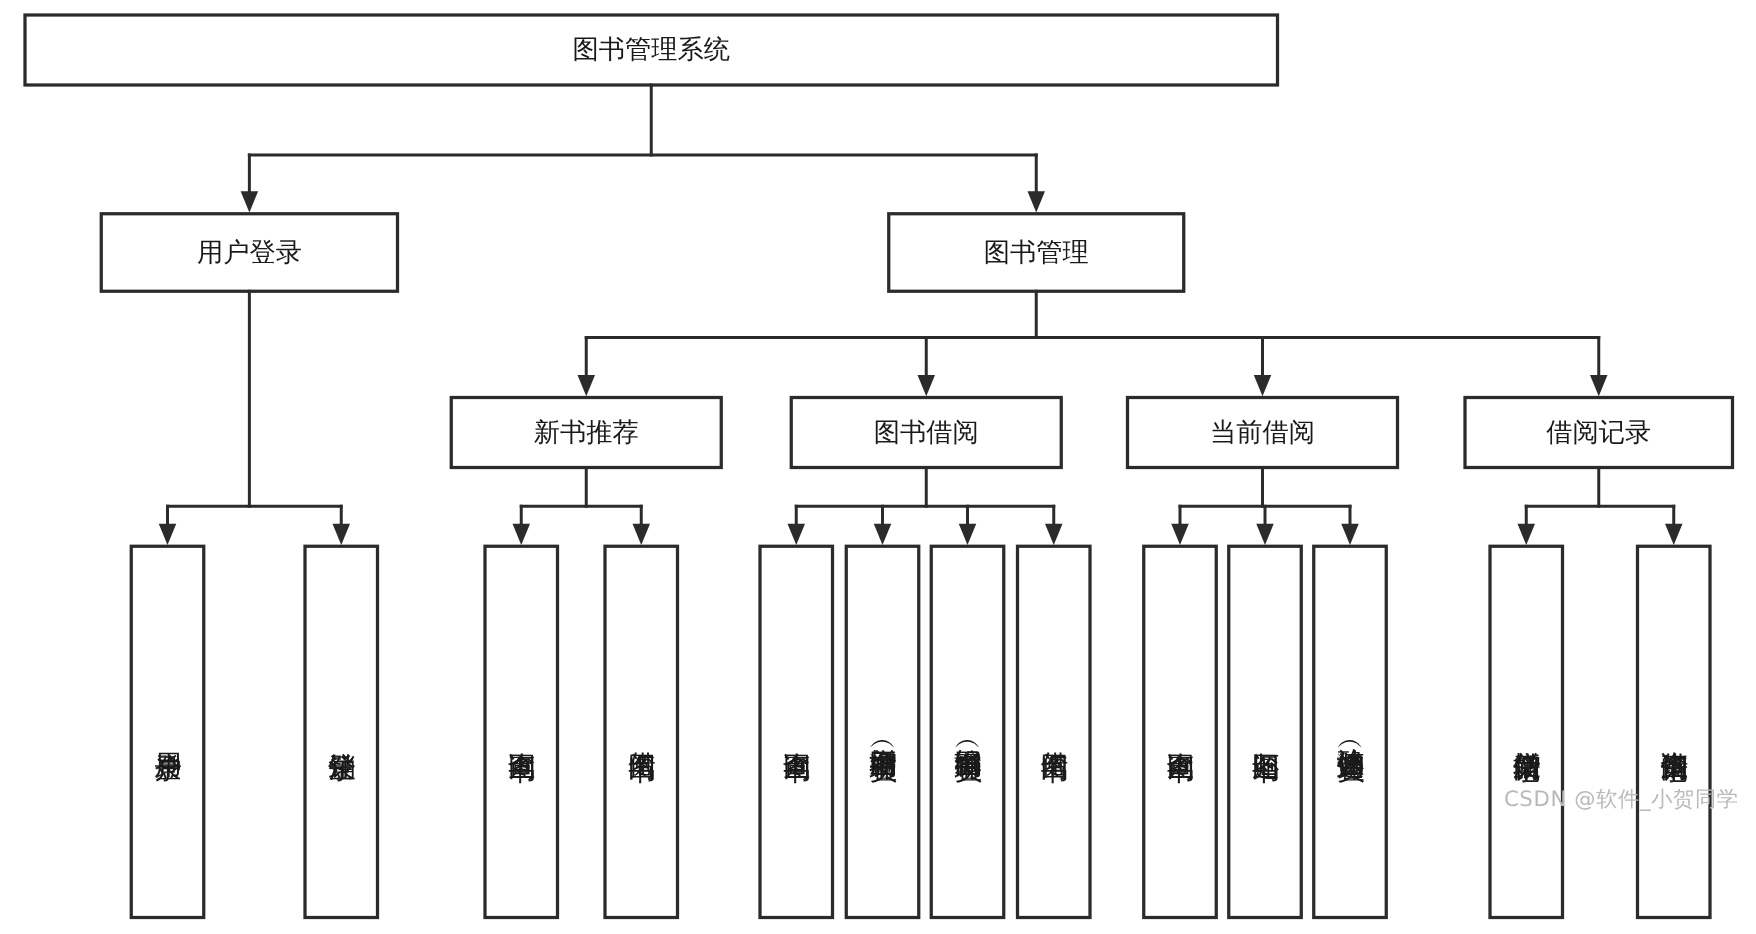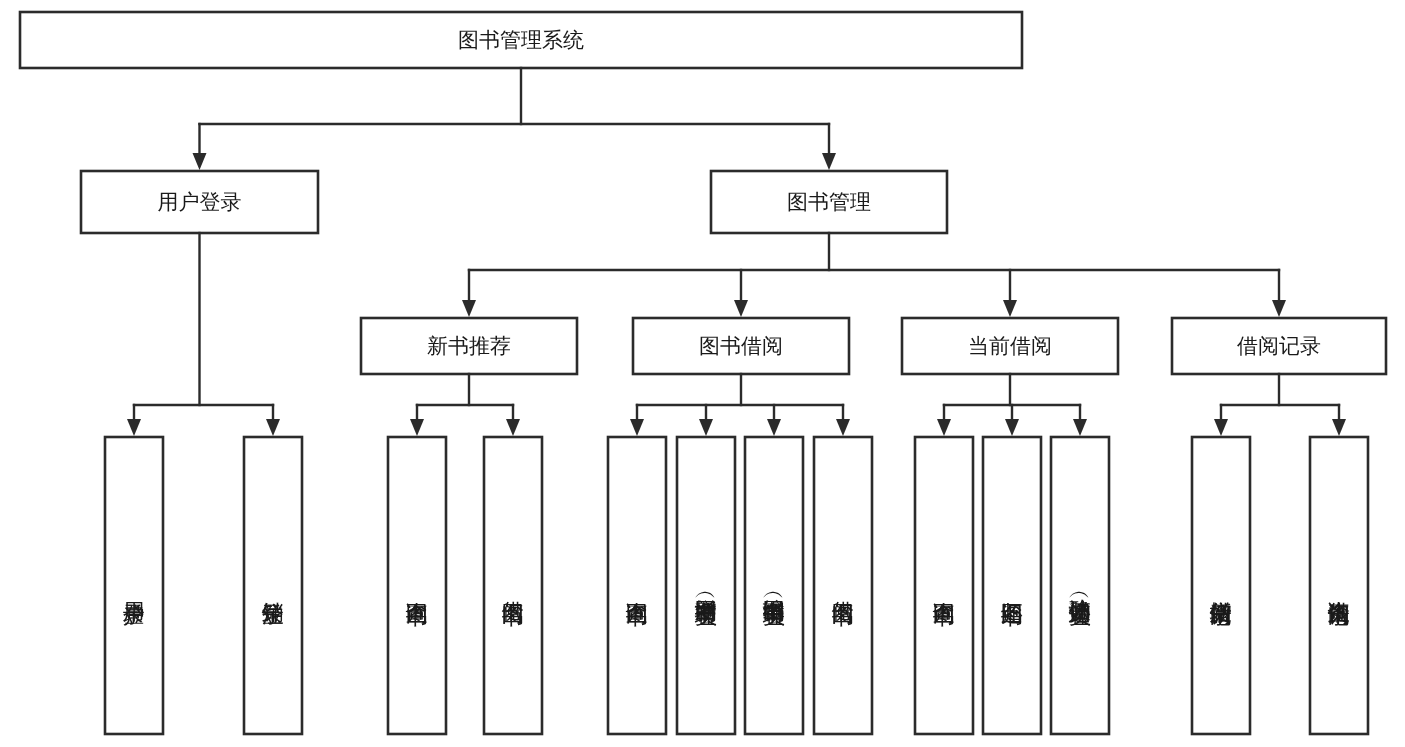--- a/index.html
+++ b/index.html
@@ -208,13 +208,14 @@
       <div class="vlabel" style="left: 608px; top: 437px; width: 58px; height: 297px;">查询图书</div>
       <div class="vlabel" style="left: 677px; top: 437px; width: 58px; height: 297px;">新增图书（管理员）</div>
       <div class="vlabel" style="left: 745px; top: 437px; width: 58px; height: 297px;">编辑图书（管理员）</div>
       <div class="vlabel" style="left: 814px; top: 437px; width: 58px; height: 297px;">借阅图书</div>
       <div class="vlabel" style="left: 915px; top: 437px; width: 58px; height: 297px;">查询图书</div>
       <div class="vlabel" style="left: 983px; top: 437px; width: 58px; height: 297px;">归还图书</div>
       <div class="vlabel" style="left: 1051px; top: 437px; width: 58px; height: 297px;">确认归还（管理员）</div>
       <div class="vlabel" style="left: 1192px; top: 437px; width: 58px; height: 297px;">新增借阅记录</div>
       <div class="vlabel" style="left: 1310px; top: 437px; width: 58px; height: 297px;">查询借阅记录</div>
     </div>
+  <div id="watermark">CSDN @软件_小贺同学</div>
 </div>
 
 </body></html>

